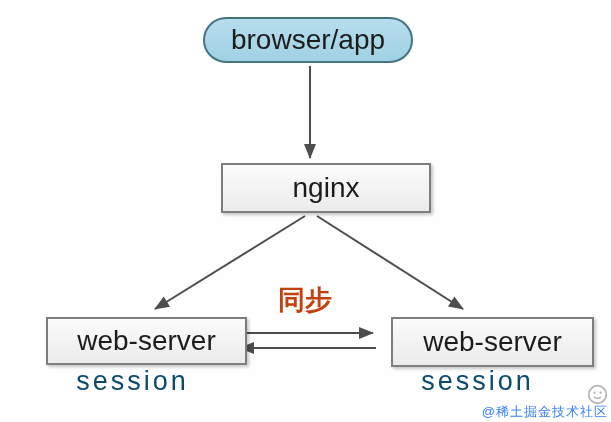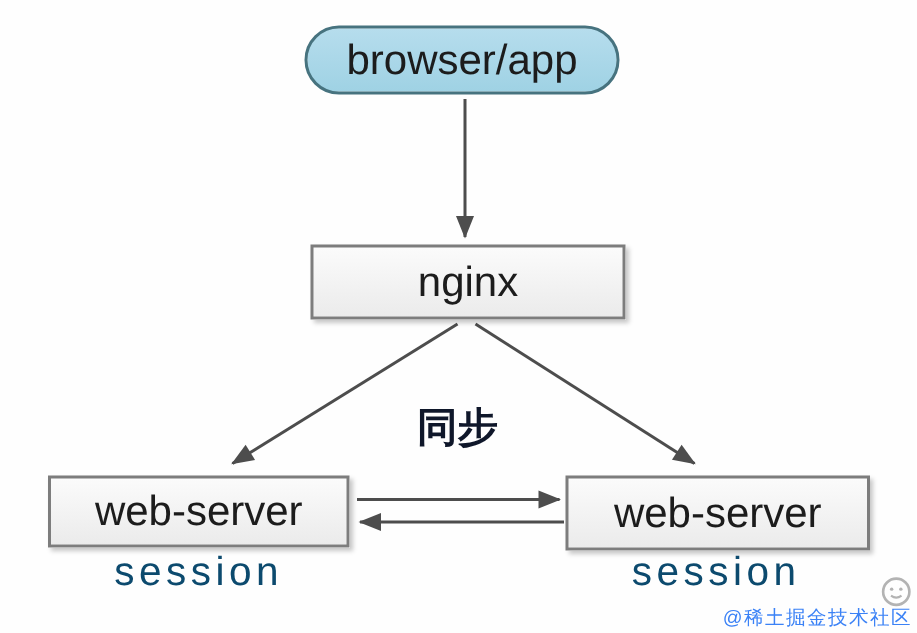--- a/index.html
+++ b/index.html
@@ -36,46 +36,47 @@
     border: 2px solid #47737f;
     border-radius: 24px;
     font-size: 28px;
   }
 
   .box {
     background: linear-gradient(#fbfbfb, #ebebeb);
     border: 2px solid #7d7d7d;
     box-shadow: 2px 2px 3px rgba(0,0,0,0.22);
     font-size: 28px;
+    margin-left: 14px;
   }
 
   .box-nginx   { left: 207px; top: 163px; width: 210px; height: 50px; }
   .box-ws-left { left: 32px;  top: 317px; width: 201px; height: 48px; }
   .box-ws-right{ left: 377px; top: 317px; width: 203px; height: 50px; }
 
   .session {
     position: absolute;
     top: 366px;
     width: 201px;
     text-align: center;
     font-size: 27px;
     letter-spacing: 3px;
     color: #0c4a6e;
   }
   .session-left  { left: 32px; }
   .session-right { left: 377px; }
 
   .sync-label {
     position: absolute;
-    left: 245px; top: 267px;
+    left: 245px; top: 282px;
     width: 120px;
     text-align: center;
     font-size: 27px;
     font-weight: 700;
-    color: #0f172a;
+    color: #c2410c;
   }
 
   .watermark {
     position: absolute;
     right: 3px; bottom: 2px;
     text-align: right;
     line-height: 1.15;
   }
   .wm-row1 {
     display: flex;

